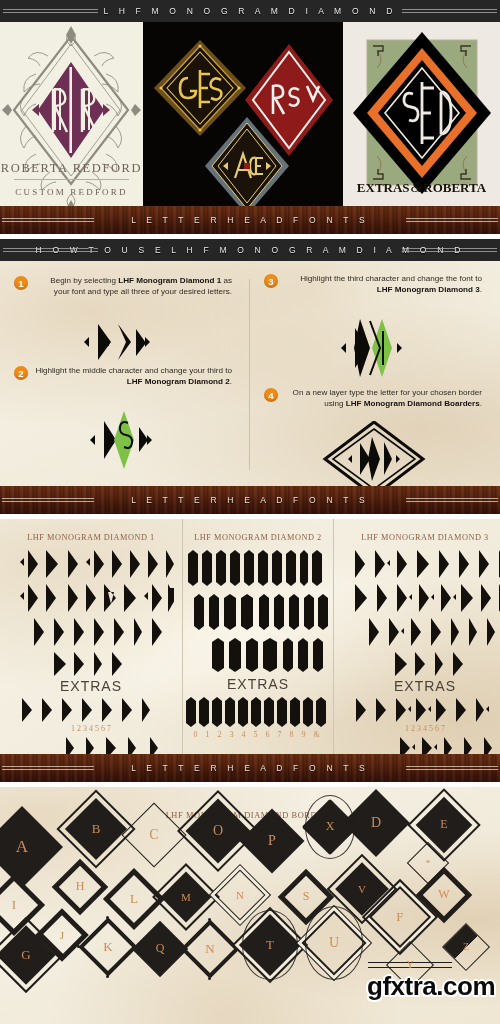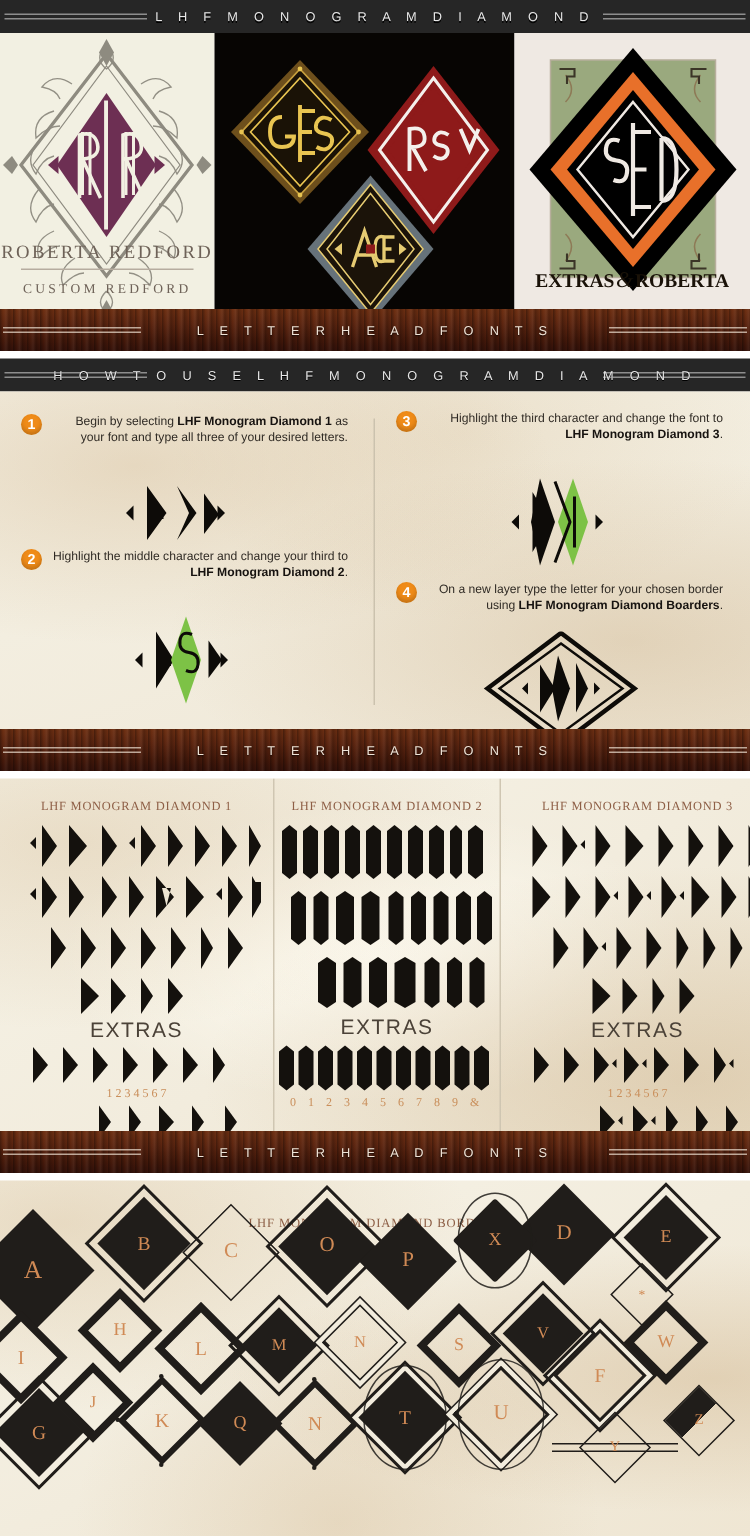--- a/index.html
+++ b/index.html
@@ -660,15 +660,16 @@
         </div>
         <div class="bd" style="left: 441.958px; top: 135.958px; width: 48.0833px; height: 48.0833px;">
           <div class="sq" style="width: 34px; height: 34px; left: 7.04163px; top: 7.04163px; background: linear-gradient(90deg, rgb(32, 29, 26) 50%, transparent 50%); border: 1px solid rgb(32, 29, 26);"></div>
           <div class="lb" style="font-size: 10px; color: rgb(208, 138, 85);">Z</div>
         </div>
         <div class="bd" style="left: 406.787px; top: 54.7868px; width: 42.4264px; height: 42.4264px;">
           <div class="sq" style="width: 30px; height: 30px; left: 6.2132px; top: 6.2132px; border: 1px solid rgb(32, 29, 26);"></div>
           <div class="lb" style="font-size: 9px; color: rgb(208, 138, 85);">*</div>
         </div>
       </div>
+    <div class="wm">gfxtra.com</div>
   </div>
 
 </div>
 
 </body></html>

